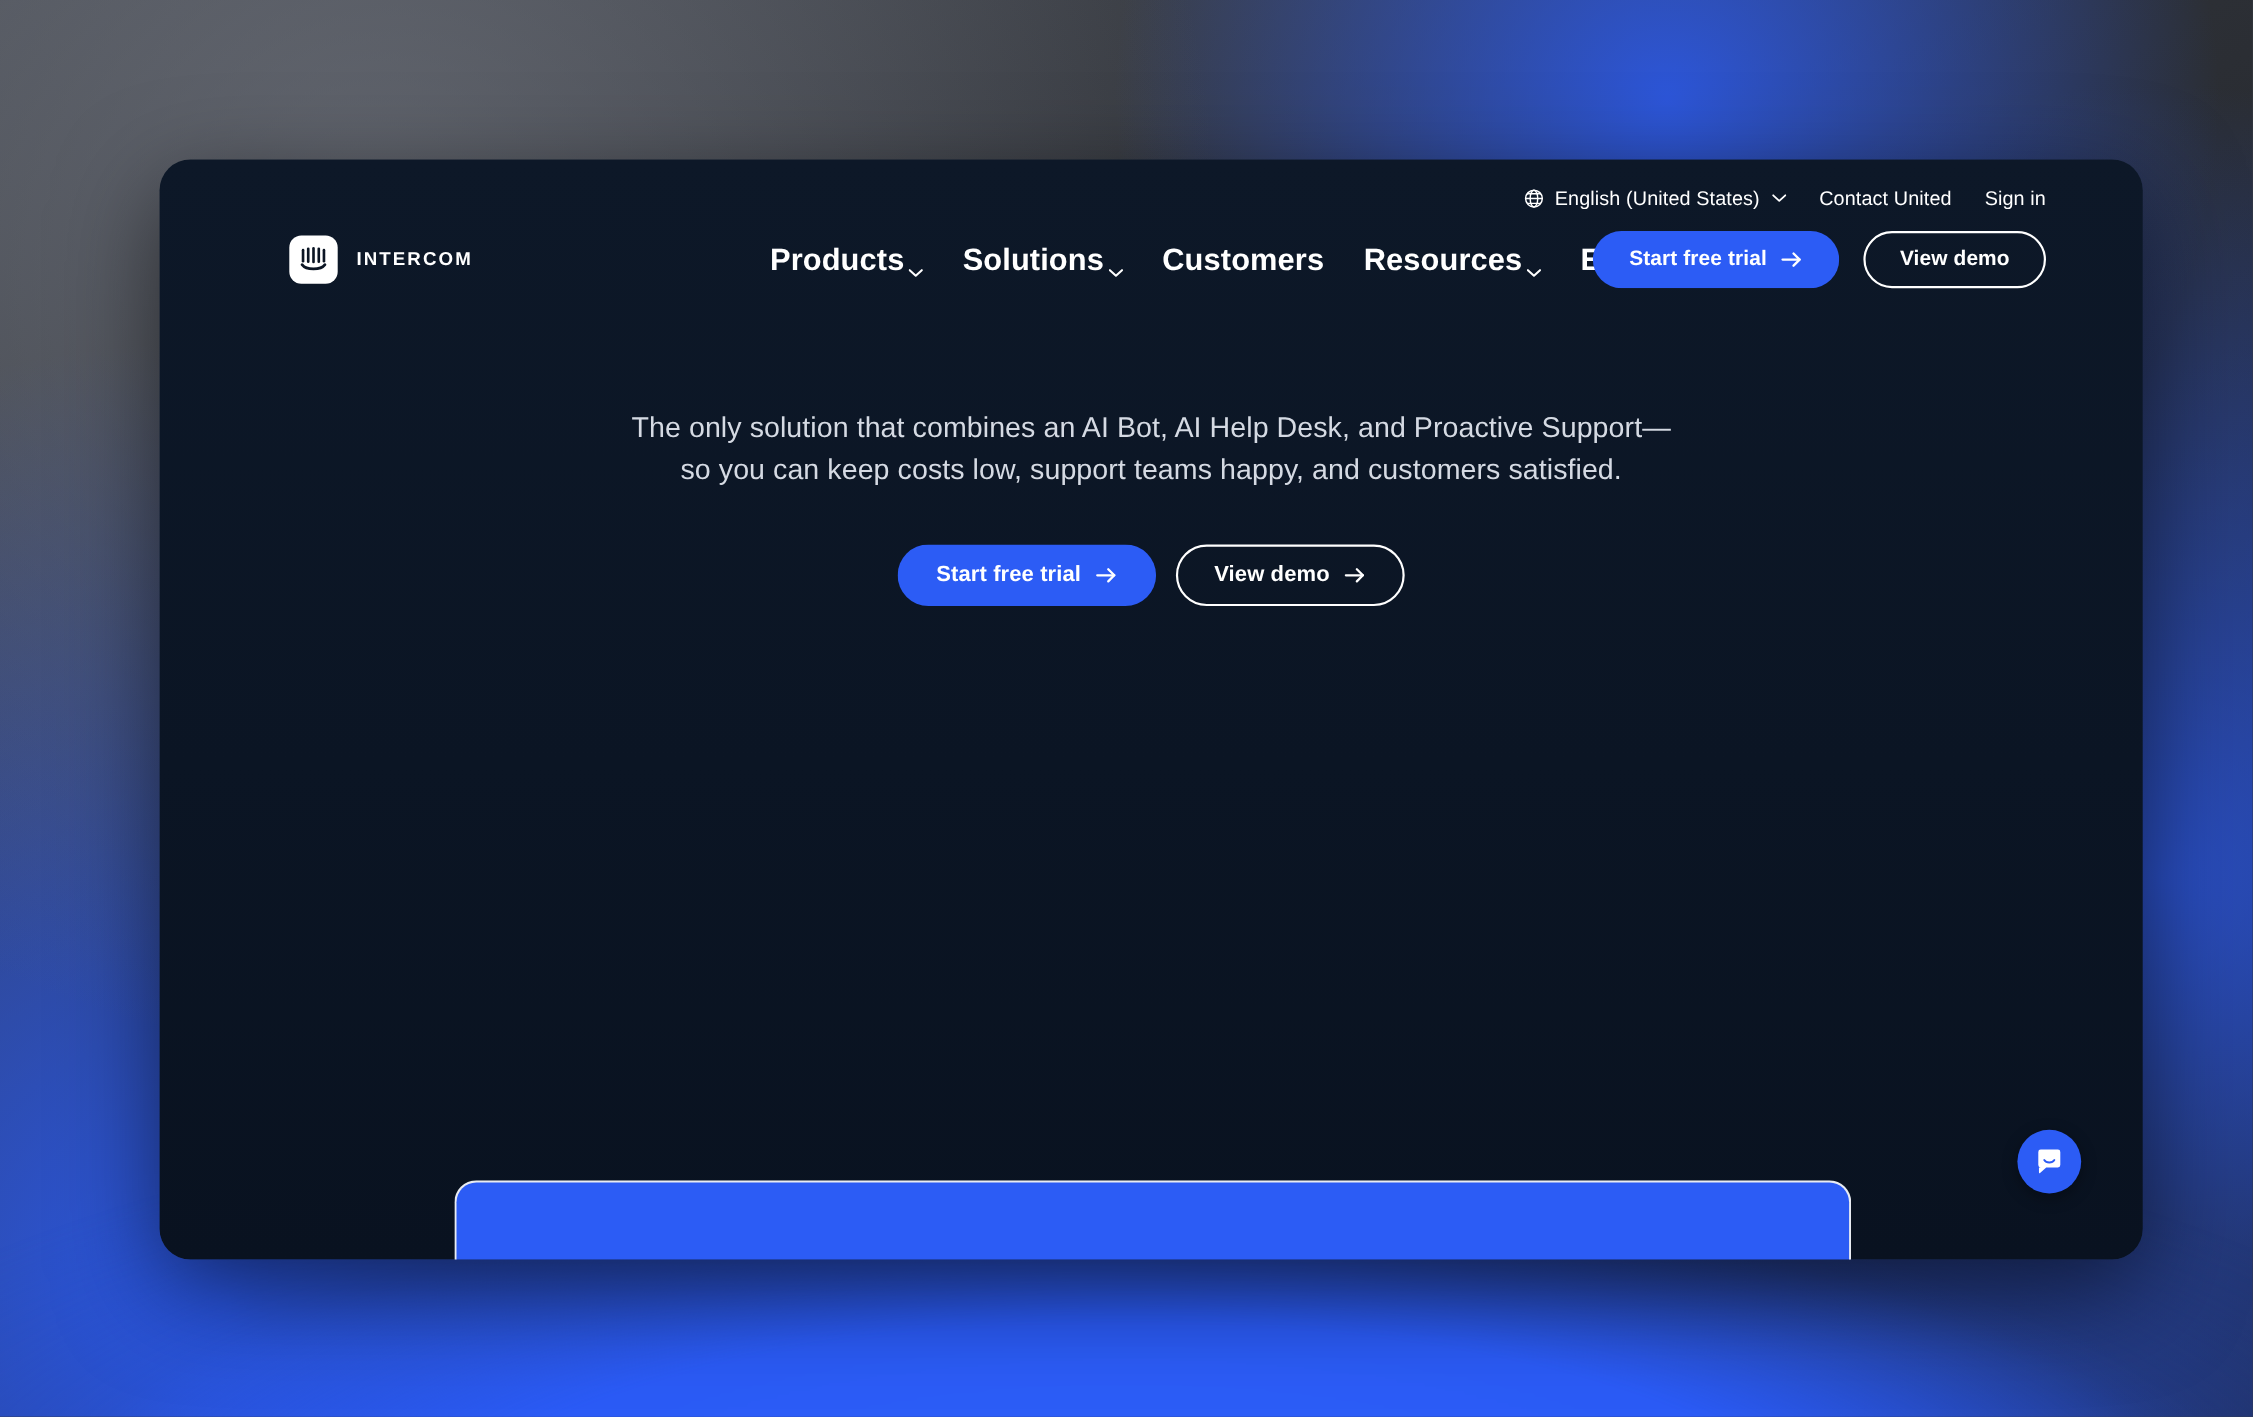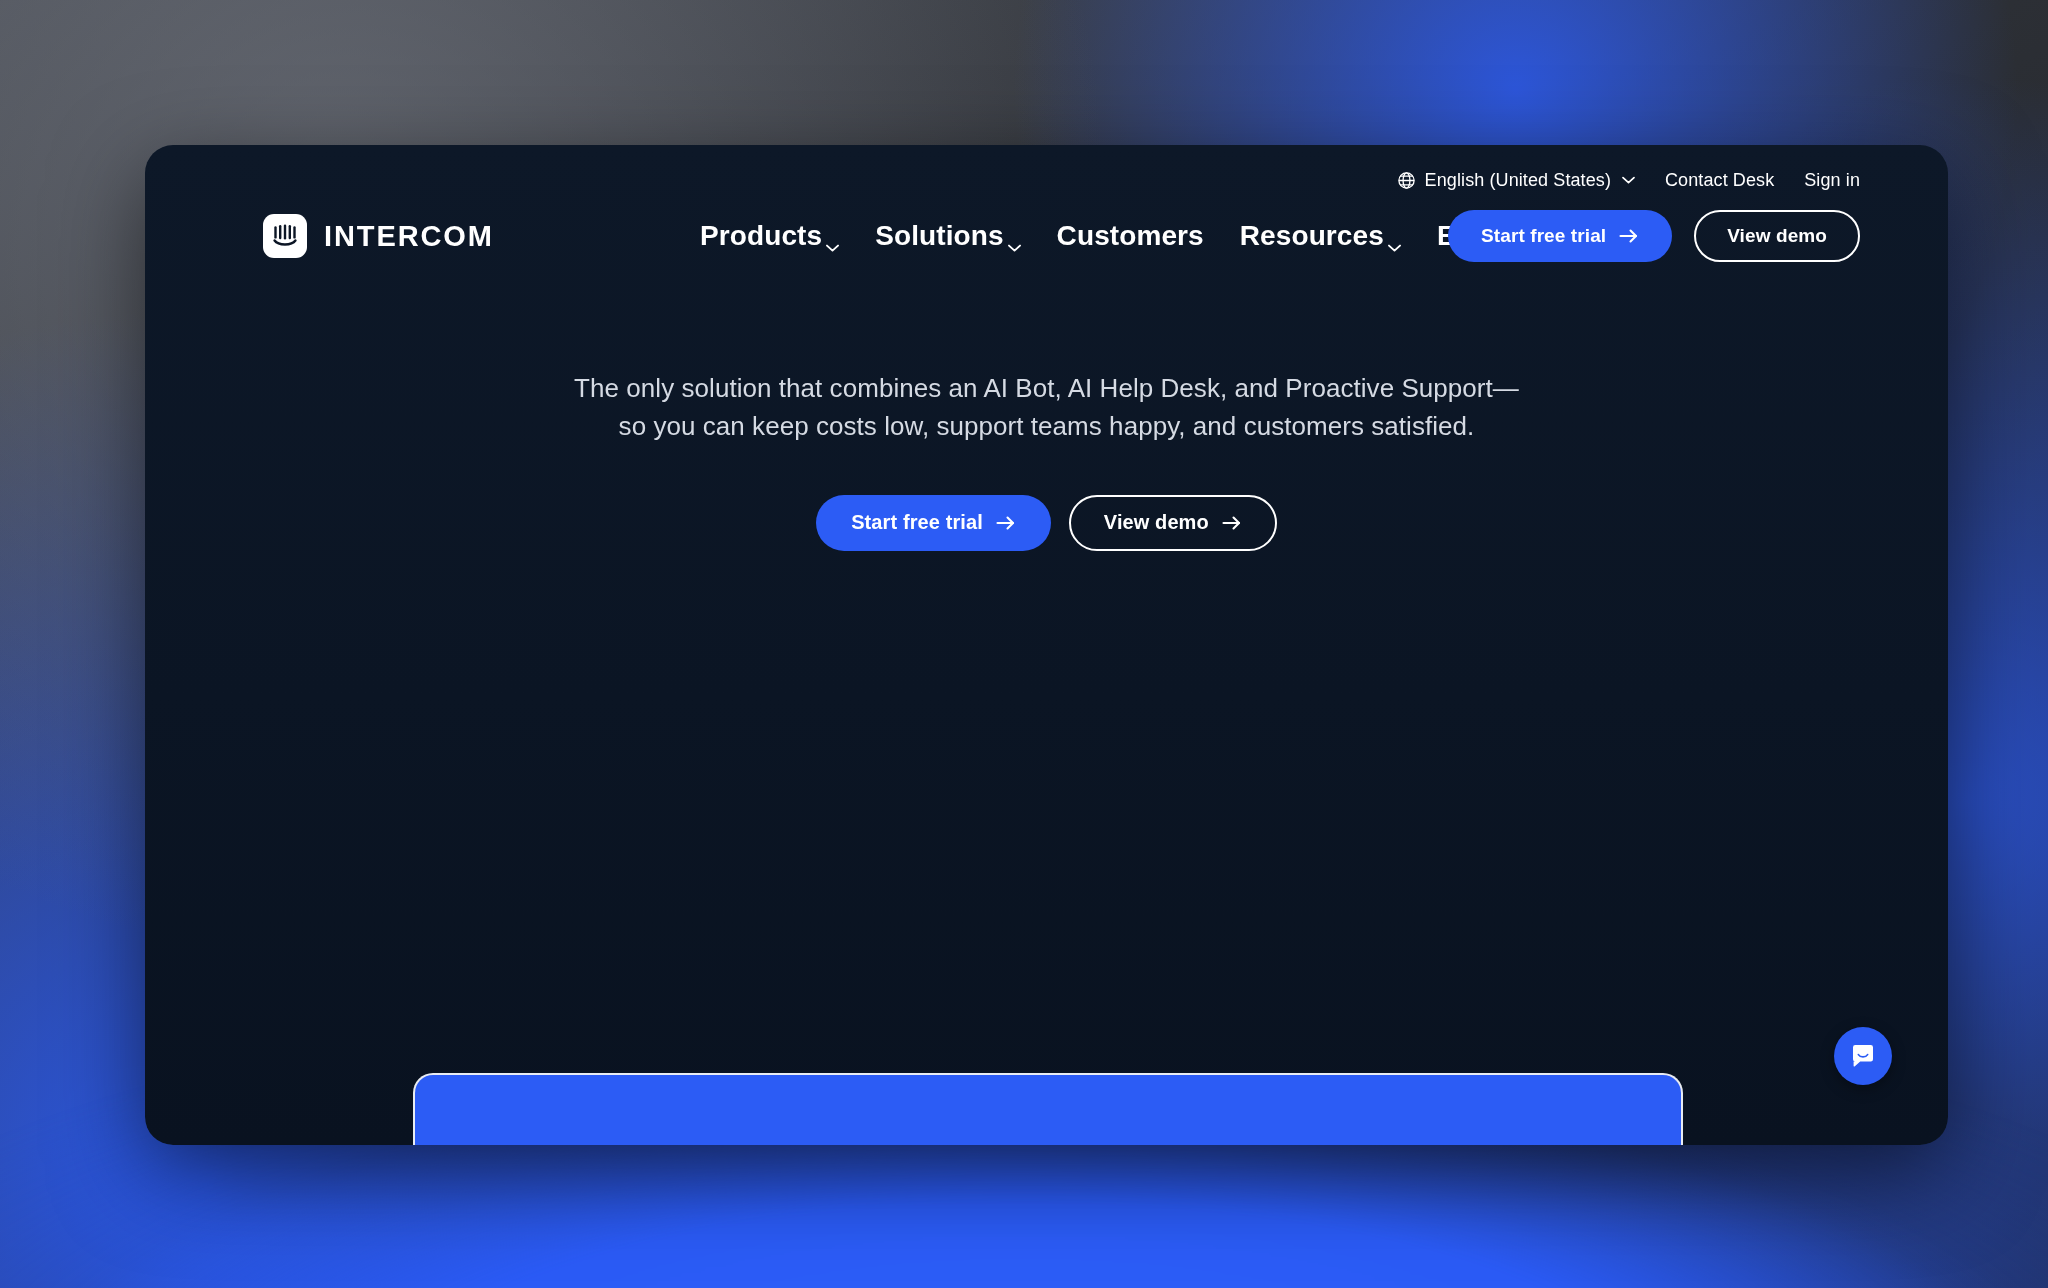--- a/index.html
+++ b/index.html
@@ -106,21 +106,21 @@
     background: #ffffff;
     border-radius: 11px;
     display: flex;
     align-items: center;
     justify-content: center;
     flex: none;
   }
   .logo-mark svg { display:block; }
   .brand-name {
     color: #ffffff;
-    font-size: 29px;
+    font-size: 17px;
     font-weight: 700;
     letter-spacing: 1.9px;
   }
 
   .nav-links {
     position: absolute;
     left: 555px;
     display: flex;
     align-items: center;
     gap: 36px;
@@ -253,21 +253,21 @@
           <line x1="3.2" y1="14.6" x2="16.8" y2="14.6"></line>
         </svg>
       </span>
       <span>English (United States)</span>
       <span>
         <svg class="chev" viewBox="0 0 13 8" fill="none" stroke="#ffffff" stroke-width="1.7" stroke-linecap="round" stroke-linejoin="round">
           <polyline points="1,1.6 6.5,6.6 12,1.6"></polyline>
         </svg>
       </span>
     </div>
-    <a class="util-link" href="#">Contact Desk</a>
+    <a class="util-link" href="#">Contact United</a>
     <a class="util-link" href="#">Sign in</a>
   </div>
 
   <div class="nav-row">
 
     <div class="brand">
       <span class="logo-mark">
         <svg width="30" height="30" viewBox="0 0 30 30">
           <g fill="#0B1524">
             <rect x="4.3" y="5.2" width="2.4" height="12.4" rx="1.2"></rect>

